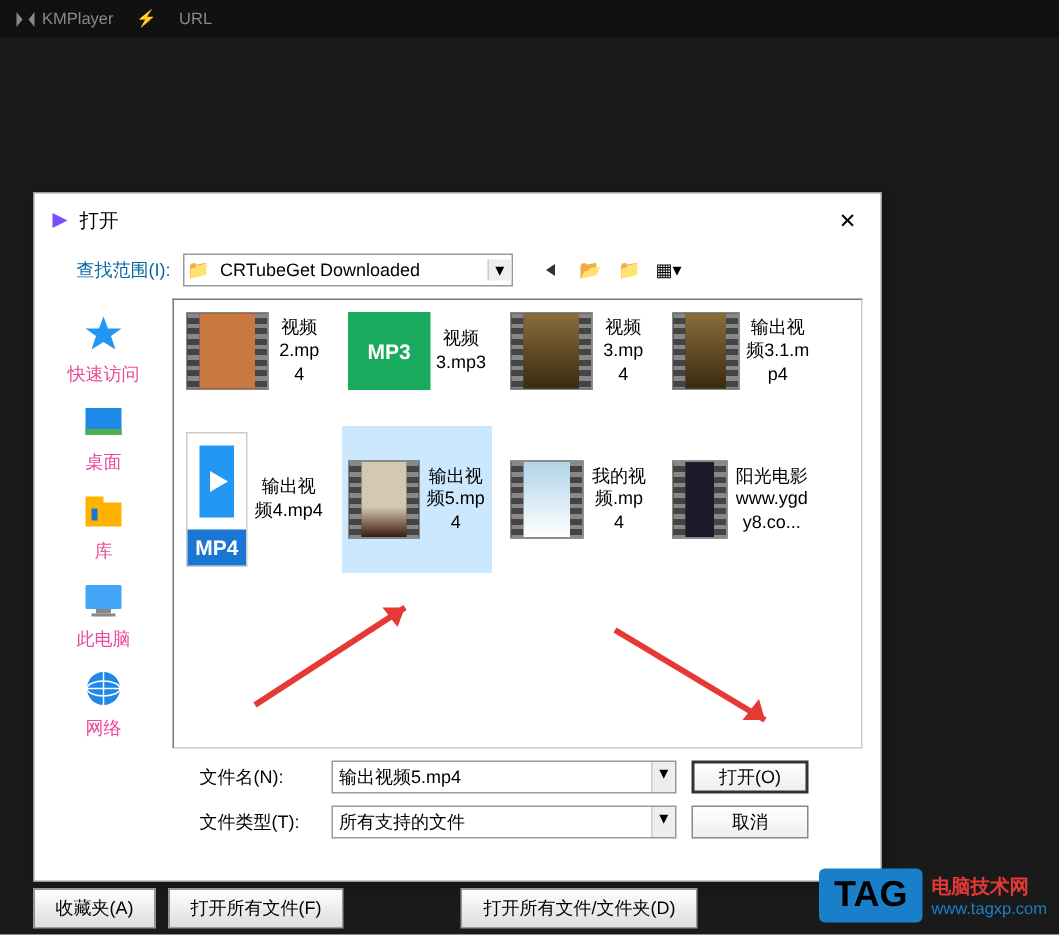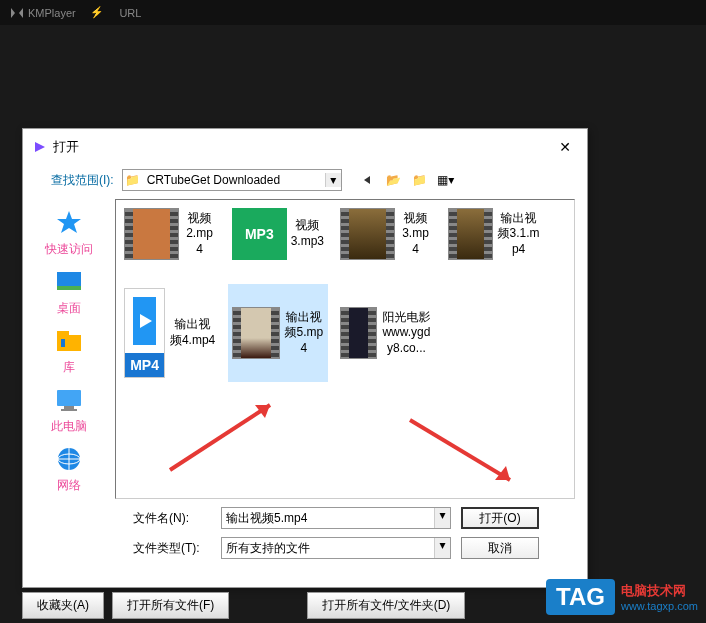--- a/index.html
+++ b/index.html
@@ -51,21 +51,21 @@
     .ctrl-combo .cc-drop { width: 16px; background: #eee; border-left: 1px solid #ccc; text-align: center; }
     .ctrl-btn { width: 78px; height: 22px; border: 1px solid #888; background: linear-gradient(#fff, #eee); cursor: pointer; font-size: 12px; }
     .ctrl-btn.primary { border: 2px solid #333; }
     
     .bottom-buttons { position: absolute; left: 22px; top: 592px; display: flex; gap: 8px; }
     .bb-btn { padding: 4px 14px; border: 1px solid #999; background: linear-gradient(#fff,#ddd); font-size: 12px; cursor: pointer; }
     
     .arrow { position: absolute; pointer-events: none; }
     
     .tag-logo { position: absolute; right: 8px; bottom: 8px; display: flex; align-items: center; gap: 6px; }
-    .tag-box { background: #1a7fc9; color: #ffffff; font-weight: bold; font-size: 24px; padding: 4px 10px; border-radius: 4px; }
+    .tag-box { background: #1a7fc9; color: #000000; font-weight: bold; font-size: 24px; padding: 4px 10px; border-radius: 4px; }
     .tag-text { display: flex; flex-direction: column; font-size: 13px; }
     .tag-cn { color: #e53935; font-weight: bold; }
     .tag-url { color: #1a7fc9; font-size: 11px; }
     
     .partial-row { display: flex; gap: 8px; }
     .row2 { margin-top: 20px; display: flex; gap: 8px; }
   </style>
 </head>
 <body>
 
@@ -210,20 +210,28 @@
               <div class="film-edge-l"></div>
               <div class="film-edge-r"></div>
               <div class="thumb-inner" style="background:linear-gradient(#d4c8b0 60%,#3a1a10)"></div>
             </div>
           <span class="file-name">输出视频5.mp4</span>
         </div>
         <div class="file-item">
           <div class="file-thumb">
               <div class="film-edge-l"></div>
               <div class="film-edge-r"></div>
+              <div class="thumb-inner" style="background:linear-gradient(#b0d4e8,#fff)"></div>
+            </div>
+          <span class="file-name">我的视频.mp4</span>
+        </div>
+        <div class="file-item">
+          <div class="file-thumb">
+              <div class="film-edge-l"></div>
+              <div class="film-edge-r"></div>
               <div class="thumb-inner" style="background:#1a1a2a"></div>
             </div>
           <span class="file-name">阳光电影www.ygdy8.co...</span>
         </div>
       </div>
     </div>
   </div>
 
   <div class="bottom-controls">
     <div class="ctrl-row">

